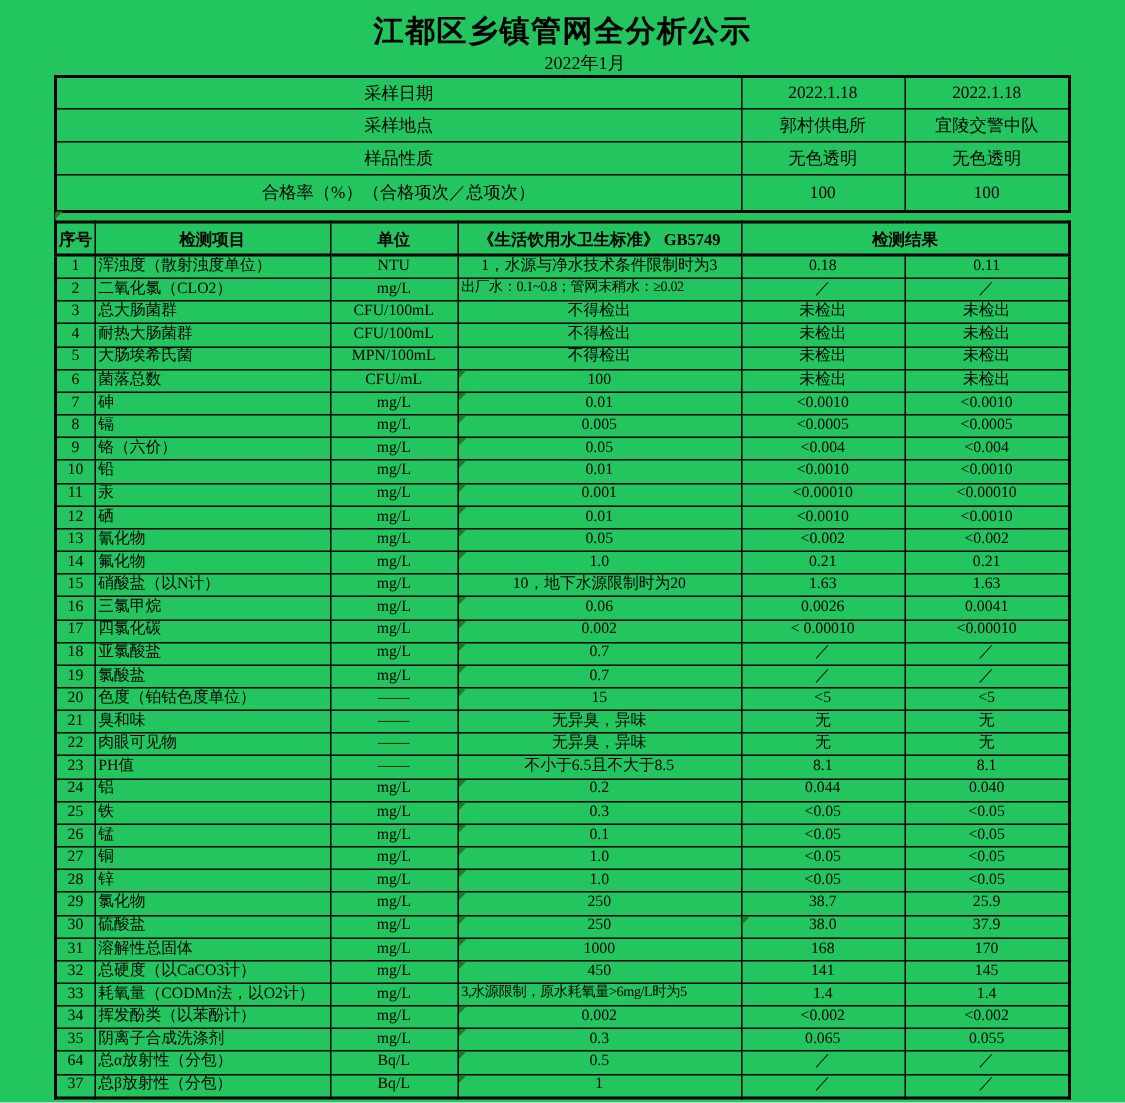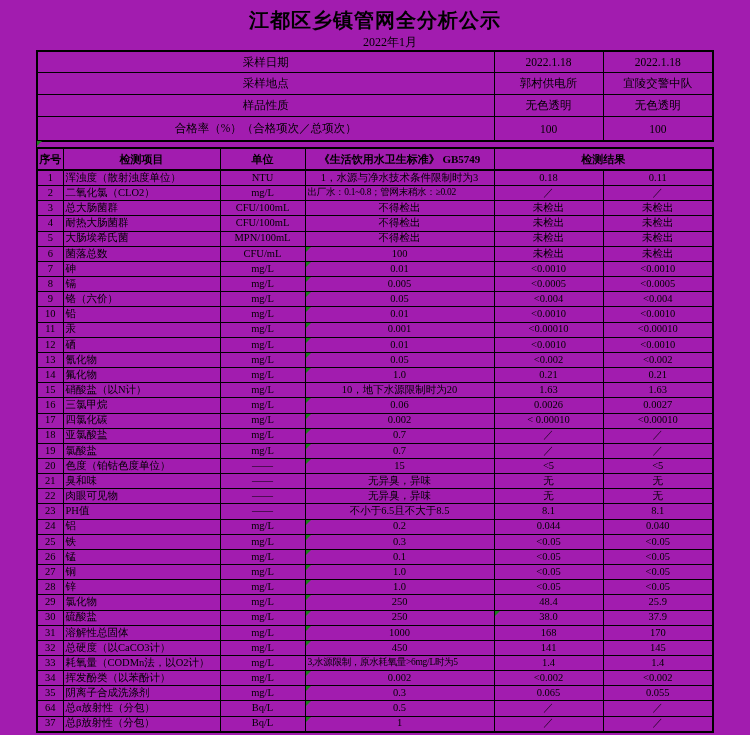--- a/index.html
+++ b/index.html
@@ -1,21 +1,21 @@
 <!DOCTYPE html>
 <html><head>
 <meta charset="utf-8">
 <style>
   html, body { margin: 0; padding: 0; background: #ffffff; }
   body {
     width: 750px; height: 735px;
     font-family: "Liberation Serif", "DejaVu Serif", serif;
     color: #000;
   }
-  .page { position: relative; width: 750px; height: 735px; overflow: hidden; background: #a21caf; }
+  .page { position: relative; width: 750px; height: 735px; overflow: hidden; background: #22c55e; }
 
   .title {
     position: absolute; top: 7px; left: 0; width: 750px;
     text-align: center; font-size: 20px; font-weight: bold; letter-spacing: 1px;
   }
   .subtitle {
     position: absolute; top: 34px; left: 0; width: 750px;
     text-align: center; font-size: 12px; padding-left: 15px;
   }
 
@@ -238,21 +238,21 @@
           <td>10，地下水源限制时为20</td>
           <td>1.63</td>
           <td>1.63</td>
         </tr>
         <tr>
           <td>16</td>
           <td class="al">三氯甲烷</td>
           <td>mg/L</td>
           <td class="tri">0.06</td>
           <td>0.0026</td>
-          <td>0.0027</td>
+          <td>0.0041</td>
         </tr>
         <tr>
           <td>17</td>
           <td class="al">四氯化碳</td>
           <td>mg/L</td>
           <td class="tri">0.002</td>
           <td>&lt; 0.00010</td>
           <td>&lt;0.00010</td>
         </tr>
         <tr>
@@ -341,21 +341,21 @@
           <td>mg/L</td>
           <td class="tri">1.0</td>
           <td>&lt;0.05</td>
           <td>&lt;0.05</td>
         </tr>
         <tr>
           <td>29</td>
           <td class="al">氯化物</td>
           <td>mg/L</td>
           <td class="tri">250</td>
-          <td>48.4</td>
+          <td>38.7</td>
           <td>25.9</td>
         </tr>
         <tr>
           <td>30</td>
           <td class="al">硫酸盐</td>
           <td>mg/L</td>
           <td class="tri">250</td>
           <td class="tri">38.0</td>
           <td>37.9</td>
         </tr>

